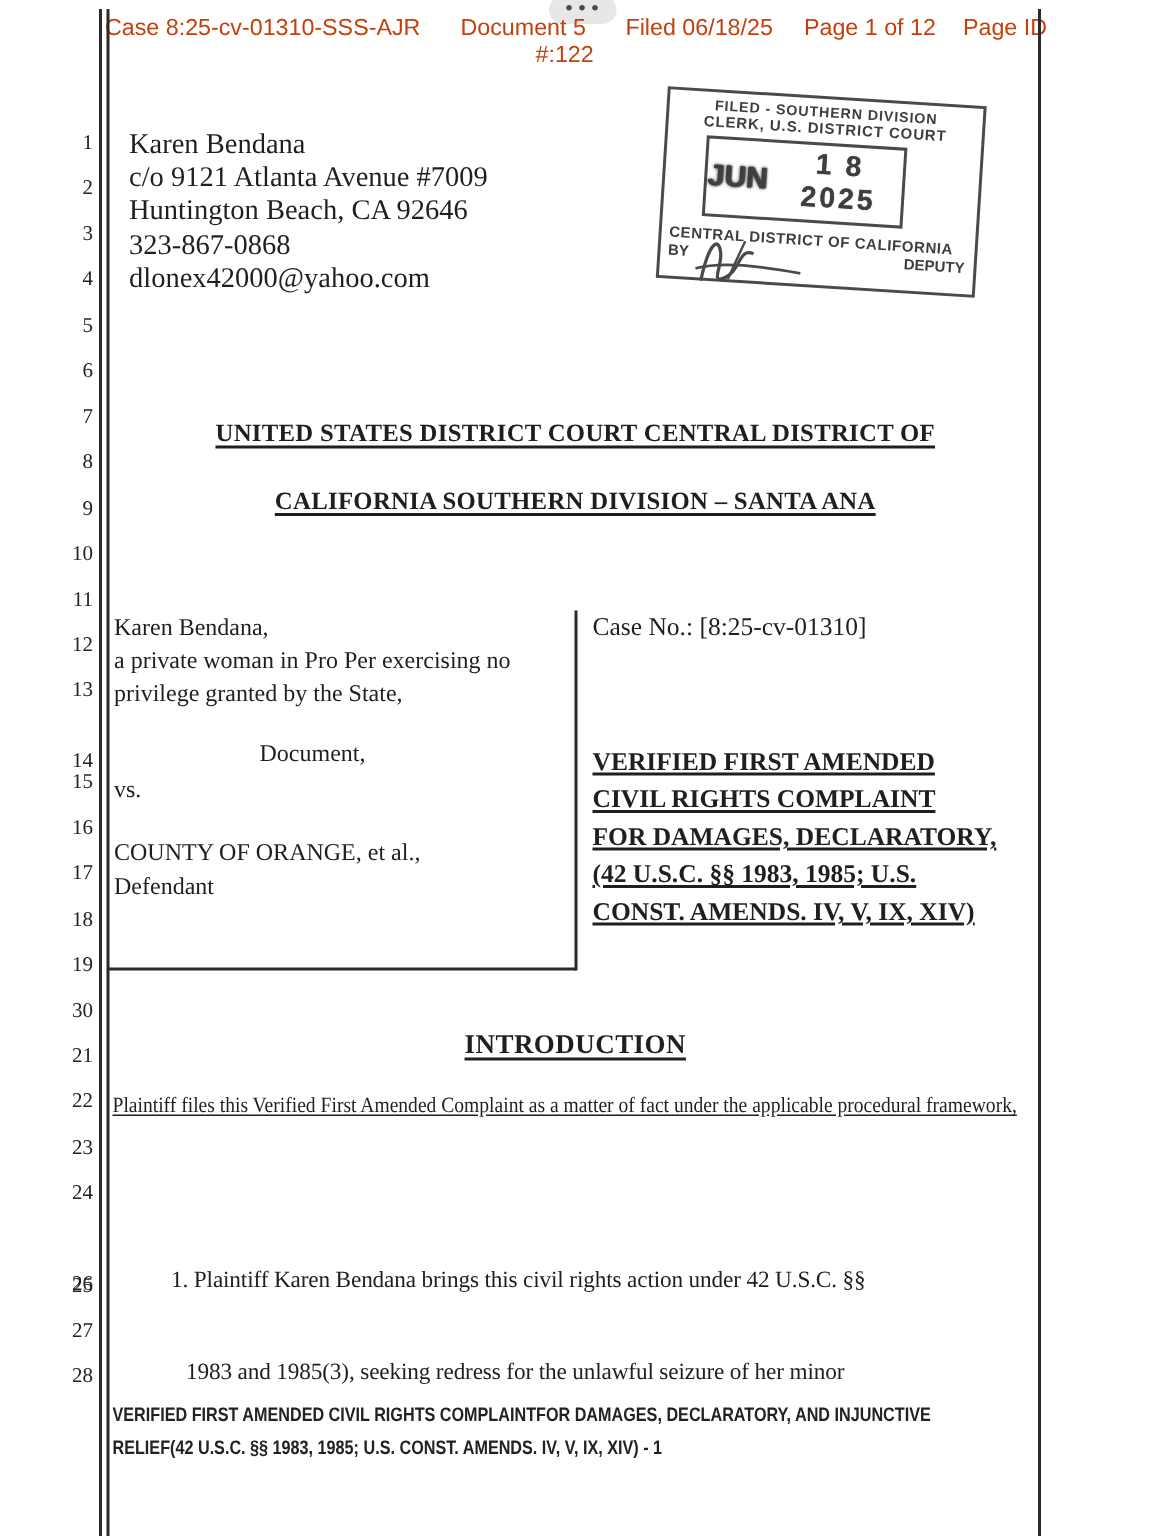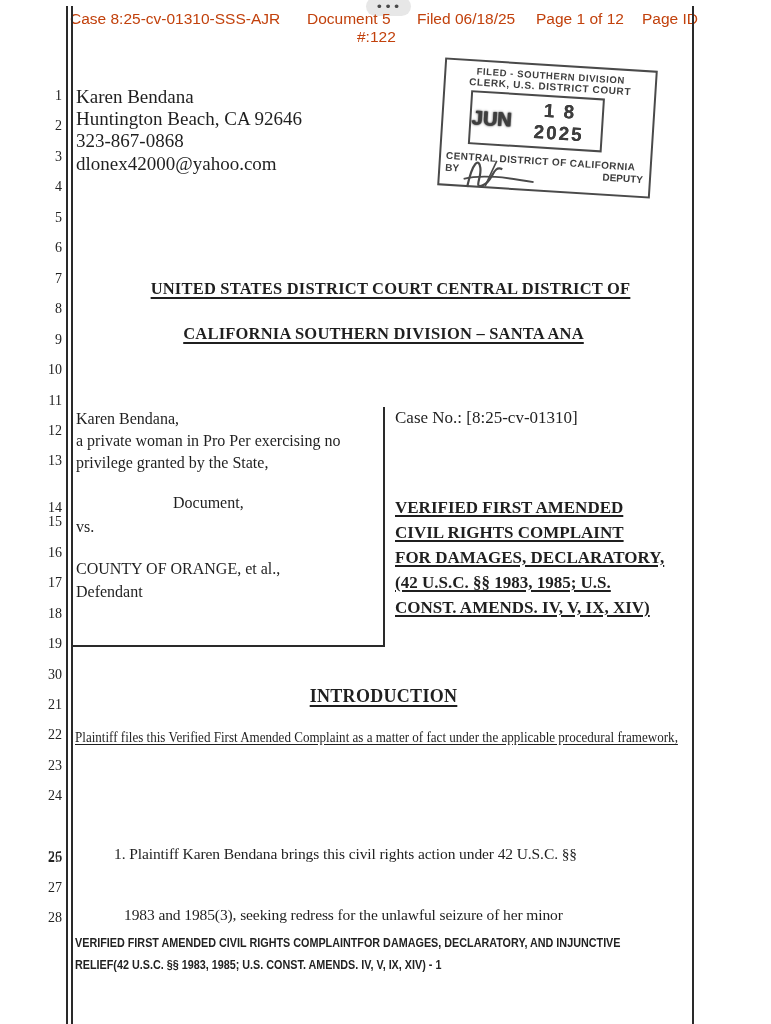--- a/index.html
+++ b/index.html
@@ -19,21 +19,21 @@
   .pill{
     position:absolute;left:366px;top:-3px;width:45px;height:19px;
     background:#e7e7e7;border-radius:10px;display:flex;align-items:center;justify-content:center;
   }
   .pill span{color:#4a4a4a;font-size:13px;letter-spacing:1px;line-height:10px;font-family:"DejaVu Sans",sans-serif;}
   
   #line-number-column{position:absolute;left:30px;top:0;width:32px;height:1024px;}
   .line-number{position:absolute;right:0;width:100%;text-align:right;
     font-size:14px;color:#222;font-family:"Liberation Serif",serif;}
   
-  .addr{font-size:19px;line-height:22.2px;}
+  .addr{font-size:19px;line-height:22.2px;margin-left:10px;}
   
   .stamp{
     position:absolute;left:441px;top:64px;width:209px;height:124px;
     border:2.5px solid #4a4a4a;transform:rotate(3.6deg);
     color:#3e3e3e;font-family:"Liberation Sans",sans-serif;text-align:center;
   }
   .stamp .s1{font-size:9.5px;font-weight:bold;letter-spacing:.6px;margin-top:4px;}
   .stamp .s2{font-size:10px;font-weight:bold;letter-spacing:.6px;}
   .datebox{
     width:130px;height:50px;border:2.5px solid #4a4a4a;margin:3px auto 0 26px;
@@ -111,20 +111,21 @@
     <div class="line-number" style="top: 757.9px;">23</div>
     <div class="line-number" style="top: 788.35px;">24</div>
     <div class="line-number" style="top: 850px;">25</div>
     <div class="line-number" style="top: 849.25px;">26</div>
     <div class="line-number" style="top: 879.7px;">27</div>
     <div class="line-number" style="top: 910.15px;">28</div>
   </div>
 
 <div class="abs addr" style="left:76px;top:86px;white-space:normal;">
   <div>Karen Bendana</div>
+  <div>c/o 9121 Atlanta Avenue #7009</div>
   <div>Huntington Beach, CA 92646</div>
   <div>323-867-0868</div>
   <div>dlonex42000@yahoo.com</div>
 </div>
 
 <div class="stamp">
   <div class="s1">FILED - SOUTHERN DIVISION</div>
   <div class="s2">CLERK, U.S. DISTRICT COURT</div>
   <div class="datebox">
     <span class="month">JUN</span>
@@ -135,21 +136,21 @@
     <span>BY</span>
     <span>DEPUTY</span>
   </div>
   <svg class="sig" width="90" height="42" viewBox="0 0 90 42">
     <path d="M6 36 C 10 10, 16 6, 18 16 C 20 26, 12 38, 22 33 C 32 28, 30 12, 40 16" fill="none" stroke="#4a4a4a" stroke-width="2.2"></path>
     <path d="M2 28 C 20 22, 45 24, 72 27" fill="none" stroke="#4a4a4a" stroke-width="1.8"></path>
     <path d="M34 8 C 30 18, 26 28, 24 34" fill="none" stroke="#4a4a4a" stroke-width="1.6"></path>
   </svg>
 </div>
 
-<div class="center-wrap" style="top:279px;padding-left:7px;">
+<div class="center-wrap" style="top:279px;">
   <span class="court-title">UNITED STATES DISTRICT COURT CENTRAL DISTRICT OF</span>
 </div>
 <div class="center-wrap" style="top:324px;">
   <span class="court-title">CALIFORNIA SOUTHERN DIVISION – SANTA ANA</span>
 </div>
 
 <div class="vline" style="left:383px;top:407px;height:240px;width:1.5px;"></div>
 <div class="hline" style="left:72px;top:645px;width:312px;"></div>
 
 <div class="abs cap" style="left:76px;top:410px;">Karen Bendana,</div>

